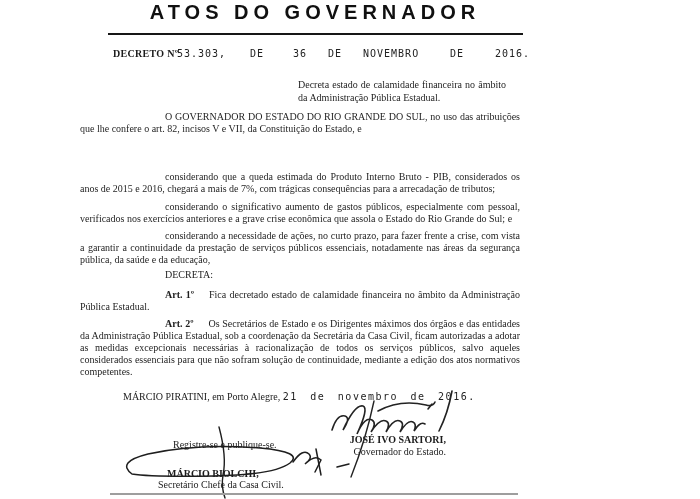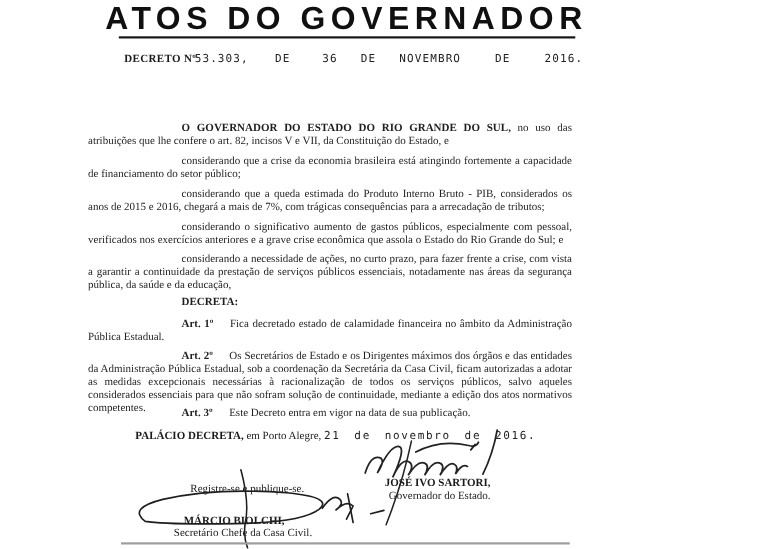--- a/index.html
+++ b/index.html
@@ -5,38 +5,38 @@
   html,body{margin:0;padding:0;background:#fff;}
   #page{
     position:relative;width:700px;height:499px;background:#ffffff;
     font-family:"Liberation Serif",serif;color:#1b1b1b;overflow:hidden;
   }
   .abs{position:absolute;}
   
   #doc-title{
     top:1px;left:80px;width:470px;text-align:center;
     font-family:"Liberation Sans",sans-serif;font-weight:bold;
-    font-size:29px;letter-spacing:5px;color:#101010;white-space:nowrap;
+    font-size:20px;letter-spacing:5px;color:#101010;white-space:nowrap;
   }
   #title-rule{top:33px;left:108px;width:415px;height:2px;background:#161616;}
   
   .decree-line{top:48px;left:0;width:700px;height:14px;font-size:10px;padding-left:33px;}
   .decree-line span{position:absolute;top:0;white-space:nowrap;}
   .dl-label{font-family:"Liberation Serif",serif;font-weight:bold;letter-spacing:.3px;}
   .dl-mono{font-family:"DejaVu Sans Mono",monospace;letter-spacing:1px;color:#222;}
   
   .para{
     left:80px;width:440px;font-size:10px;line-height:12px;
     text-align:justify;text-indent:85px;color:#1e1e1e;
   }
   .ementa{
     top:79px;left:298px;width:208px;font-size:10px;line-height:12.5px;
     text-align:justify;color:#1e1e1e;
   }
-  .b{font-weight:bold;}
+  .b{font-weight:normal;}
   .art-label{font-weight:bold;margin-right:15px;}
   .dateline{left:80px;width:480px;top:391px;font-size:10px;text-indent:43px;white-space:nowrap;}
   .typed{
     font-family:"DejaVu Sans Mono",monospace;font-size:10px;
     letter-spacing:1.5px;word-spacing:5px;color:#222;
   }
   
   .sig-governor{top:434px;left:300px;width:146px;text-align:right;font-size:10px;line-height:11.5px;}
   .sig-name{font-weight:bold;}
   .sig-line{font-size:10px;white-space:nowrap;}
@@ -58,37 +58,36 @@
     <span class="dl-label" style="left:113px">DECRETO Nº</span>
     <span class="dl-mono" style="left:177px">53.303,</span>
     <span class="dl-mono" style="left:250px">DE</span>
     <span class="dl-mono" style="left:293px">36</span>
     <span class="dl-mono" style="left:328px">DE</span>
     <span class="dl-mono" style="left:363px">NOVEMBRO</span>
     <span class="dl-mono" style="left:450px">DE</span>
     <span class="dl-mono" style="left:495px">2016.</span>
   </div>
 
+  <div class="abs ementa">Decreta estado de calamidade financeira no âmbito da Administração Pública Estadual.</div>
 
   <div class="abs para" style="top:111px"><span class="b">O GOVERNADOR DO ESTADO DO RIO GRANDE DO SUL,</span><span> no uso das atribuições que lhe confere o art. 82, incisos V e VII, da Constituição do Estado, e</span></div>
 
-  <div class="abs para" style="top:141px">considerando que a crise da economia brasileira está atingindo fortemente a capacidade de financiamento do setor público;</div>
   <div class="abs para" style="top:171px">considerando que a queda estimada do Produto Interno Bruto - PIB, considerados os anos de 2015 e 2016, chegará a mais de 7%, com trágicas consequências para a arrecadação de tributos;</div>
   <div class="abs para" style="top:201px">considerando o significativo aumento de gastos públicos, especialmente com pessoal, verificados nos exercícios anteriores e a grave crise econômica que assola o Estado do Rio Grande do Sul; e</div>
   <div class="abs para" style="top:230px">considerando a necessidade de ações, no curto prazo, para fazer frente a crise, com vista a garantir a continuidade da prestação de serviços públicos essenciais, notadamente nas áreas da segurança pública, da saúde e da educação,</div>
 
   <div class="abs para b" style="top:269px">DECRETA:</div>
 
   <div class="abs para" style="top:289px"><span class="art-label">Art. 1º</span><span>Fica decretado estado de calamidade financeira no âmbito da Administração Pública Estadual.</span></div>
 
   <div class="abs para" style="top:318px"><span class="art-label">Art. 2º</span><span>Os Secretários de Estado e os Dirigentes máximos dos órgãos e das entidades da Administração Pública Estadual, sob a coordenação da Secretária da Casa Civil, ficam autorizadas a adotar as medidas excepcionais necessárias à racionalização de todos os serviços públicos, salvo aqueles considerados essenciais para que não sofram solução de continuidade, mediante a edição dos atos normativos competentes.</span></div>
 
-  <div class="abs para" style="top:370px"><span class="art-label">Art. 3º</span><span>Este Decreto entra em vigor na data de sua publicação.</span></div>
 
-  <div class="abs dateline"><span class="b">PALÁCIO DECRETA,</span><span> em Porto Alegre, </span><span class="typed">21 de novembro de 2016.</span></div>
+  <div class="abs dateline"><span class="b">MÁRCIO PIRATINI,</span><span> em Porto Alegre, </span><span class="typed">21 de novembro de 2016.</span></div>
 
   <div class="abs sig-governor">
     <div class="sig-name">JOSÉ IVO SARTORI,</div>
     <div>Governador do Estado.</div>
   </div>
 
   <div class="abs sig-line" id="order-line">Registre-se e publique-se.</div>
   <div class="abs sig-line" id="secretary-name">MÁRCIO BIOLCHI,</div>
   <div class="abs sig-line" id="secretary-title">Secretário Chefe da Casa Civil.</div>
 

